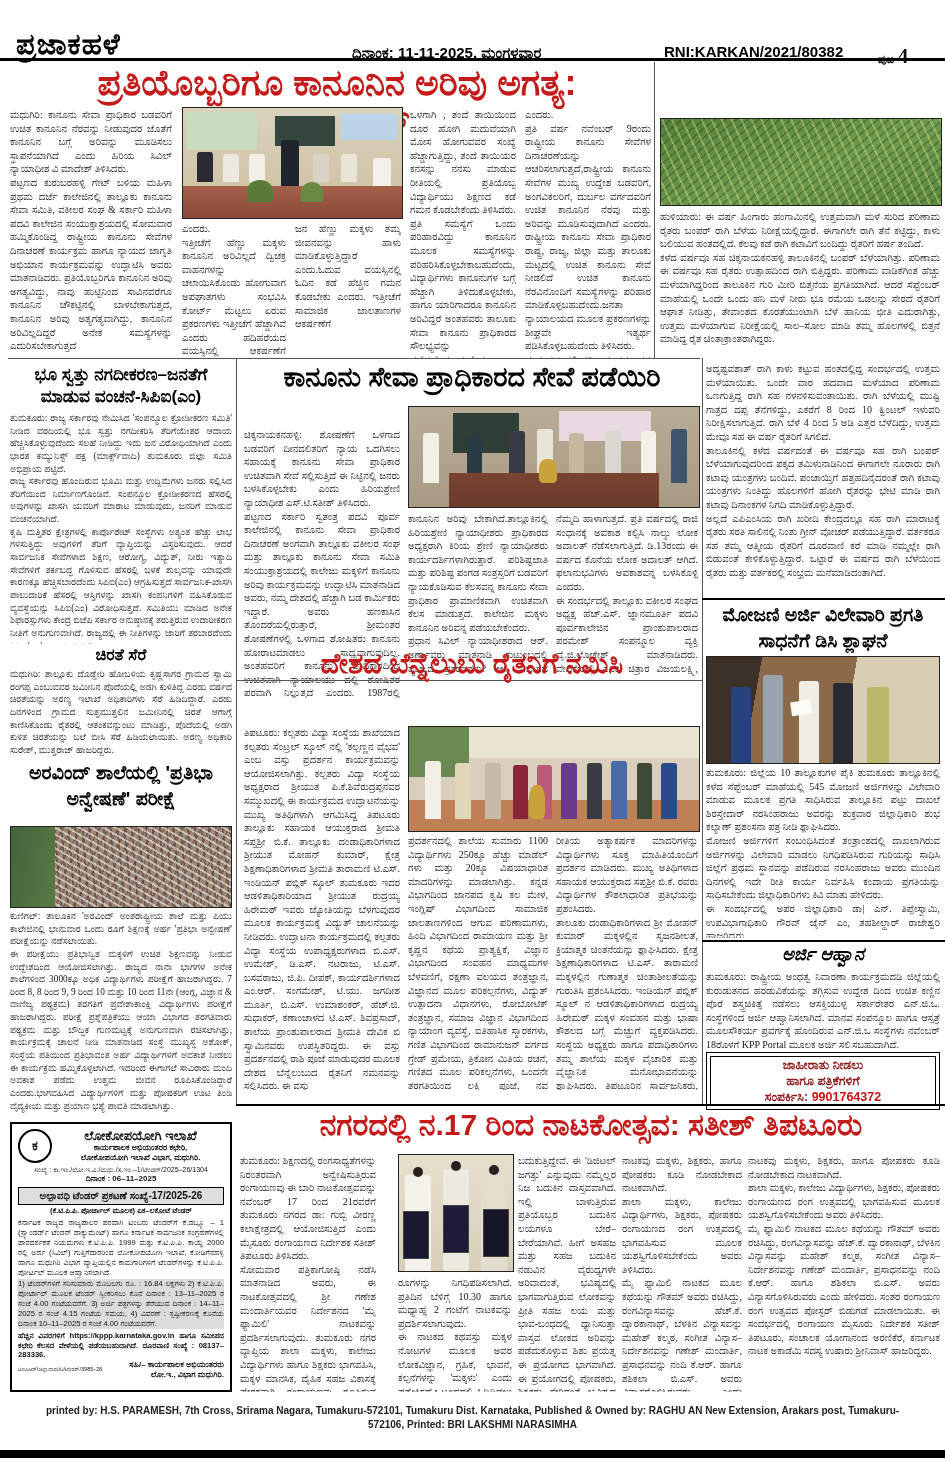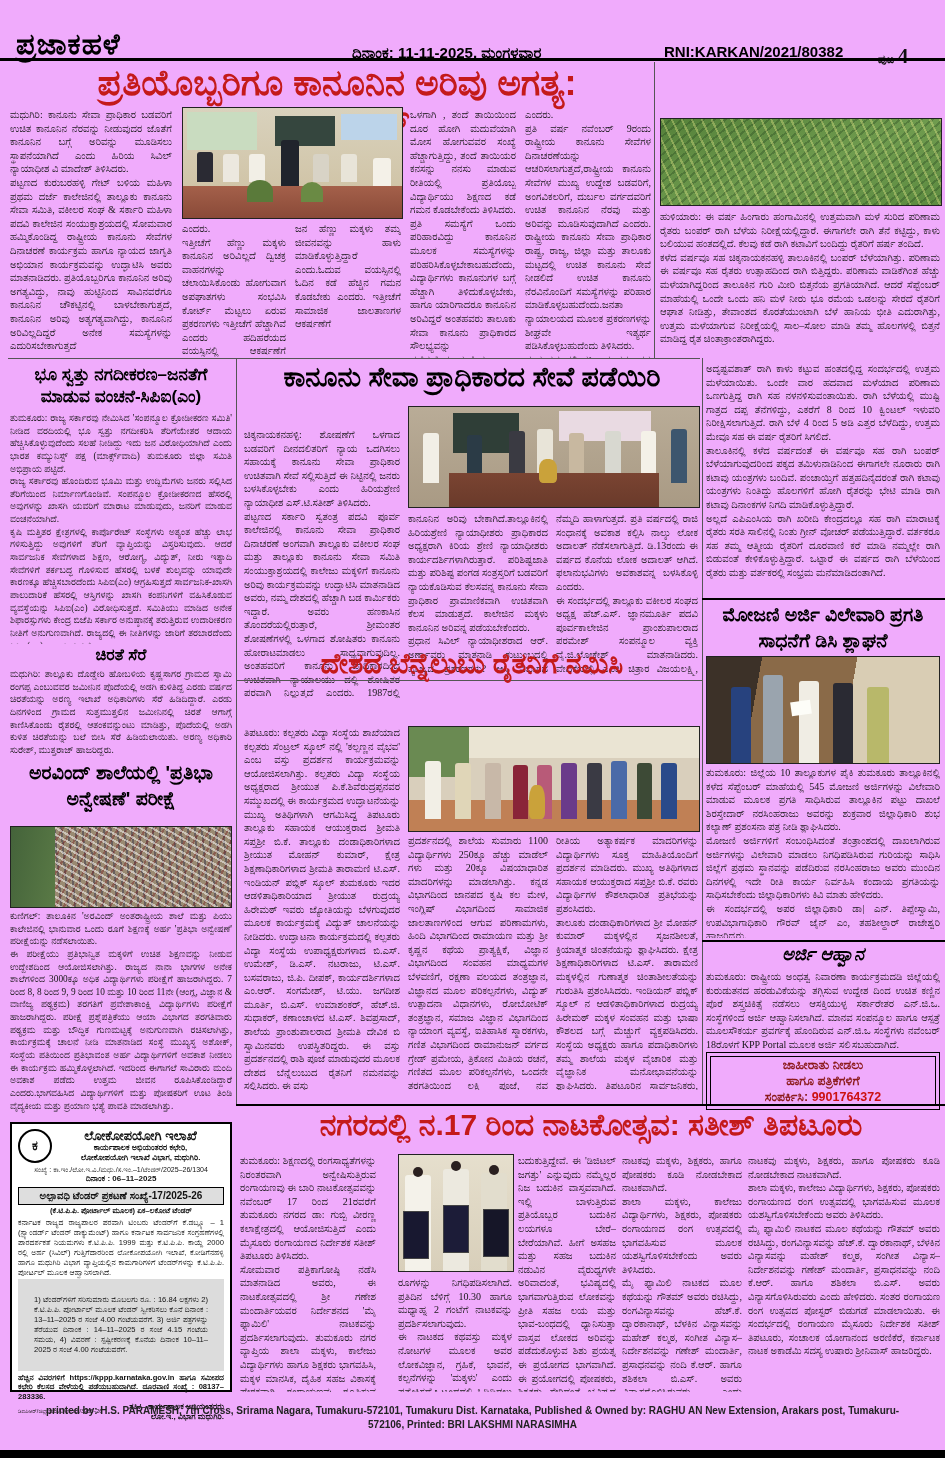--- a/index.html
+++ b/index.html
@@ -1,16 +1,16 @@
 <!DOCTYPE html>
 <html><head>
 <meta charset="utf-8">
 <style>
   html,body{margin:0;padding:0;background:#888;}
-  .page{position:relative;width:945px;height:1458px;background:#f0abfc;margin:0 auto;
+  .page{position:relative;width:945px;height:1458px;background:#ffffff;margin:0 auto;
         font-family:"Liberation Serif","DejaVu Sans",serif;color:#111;overflow:hidden;}
   .abs{position:absolute;}
   .body-text{font-size:10px;line-height:1.36;text-align:justify;color:#161616;
              white-space:pre-line;overflow:hidden;}
   .small-text{font-size:9.3px;}
   .hl{font-family:"Liberation Sans","DejaVu Sans",sans-serif;font-weight:bold;text-align:center;line-height:1.12;}
   .hl-red{color:#c41a1a;}
   .hl-black{color:#000;}
   .rule{background:#000;}
   .vrule{width:1px;background:#555;}
@@ -41,21 +41,21 @@
           display:flex;align-items:center;justify-content:center;font-size:13px;font-weight:bold;}
   .t-dept{font-size:13px;font-weight:bold;text-align:center;flex:1;line-height:1.1;}
   .t-office{font-size:8px;text-align:center;line-height:1.25;font-weight:bold;}
   .t-ref{font-size:7px;text-align:center;margin-top:3px;}
   .t-date{font-size:8px;text-align:center;font-weight:bold;}
   .t-title{border:1px solid #000;background:#dedede;font-size:10px;font-weight:bold;
            text-align:center;margin:3px 0 1px;padding:2px 1px;}
   .t-sub{font-size:7.5px;font-weight:bold;text-align:center;margin-bottom:2px;}
   .t-body{font-size:7.6px;line-height:1.3;text-align:justify;}
   .t-items{font-size:7.6px;line-height:1.3;text-align:justify;background:#dcdcdc;
-           padding:16px;margin:2px 0;}
+           padding:0;margin:2px 0;}
   .t-contact{font-size:7.6px;line-height:1.3;text-align:justify;font-weight:bold;}
   .t-sign{font-size:8px;font-weight:bold;text-align:right;line-height:1.25;}
   .t-smallref{font-size:5.5px;text-align:left;margin-top:-14px;}
   
   .adbox{border:1px solid #000;padding:3px;box-sizing:border-box;}
   .adbox-inner{border:1px solid #000;height:100%;box-sizing:border-box;
                display:flex;flex-direction:column;justify-content:center;text-align:center;}
   .ad-line{font-family:Liberation Sans, sans-serif;font-weight:bold;
            font-size:12.5px;color:#8b1a1a;line-height:1.3;}
   .ad-phone{color:#cc1111;}

